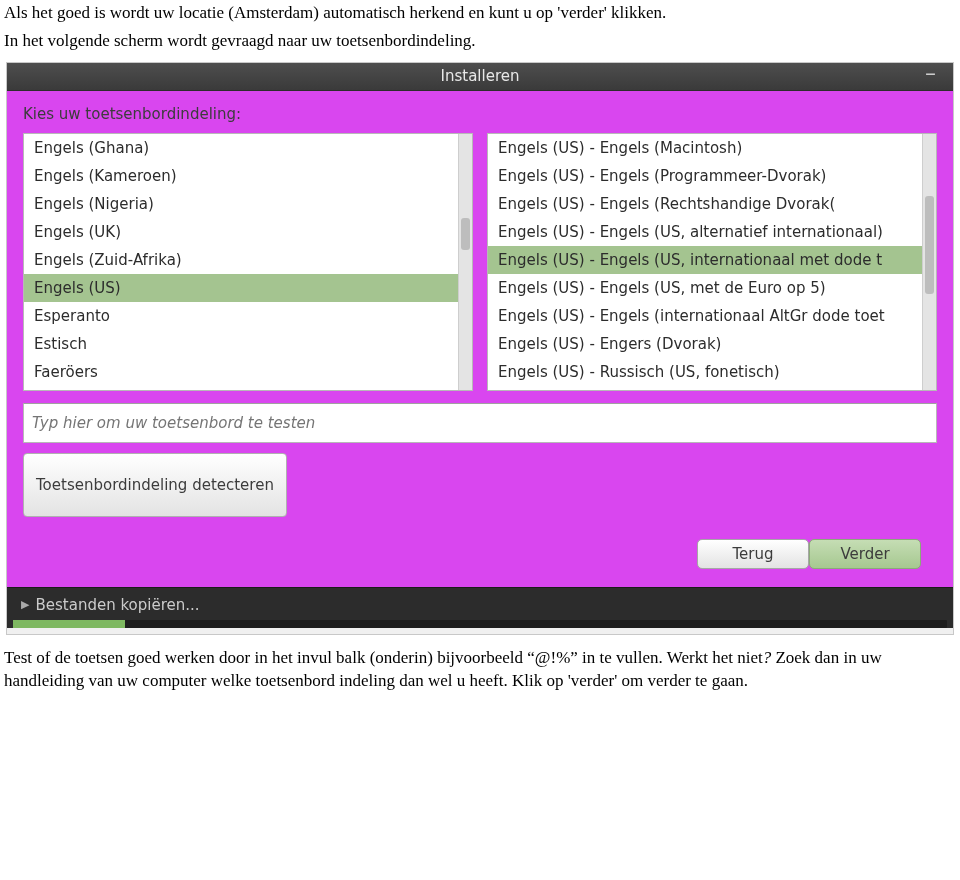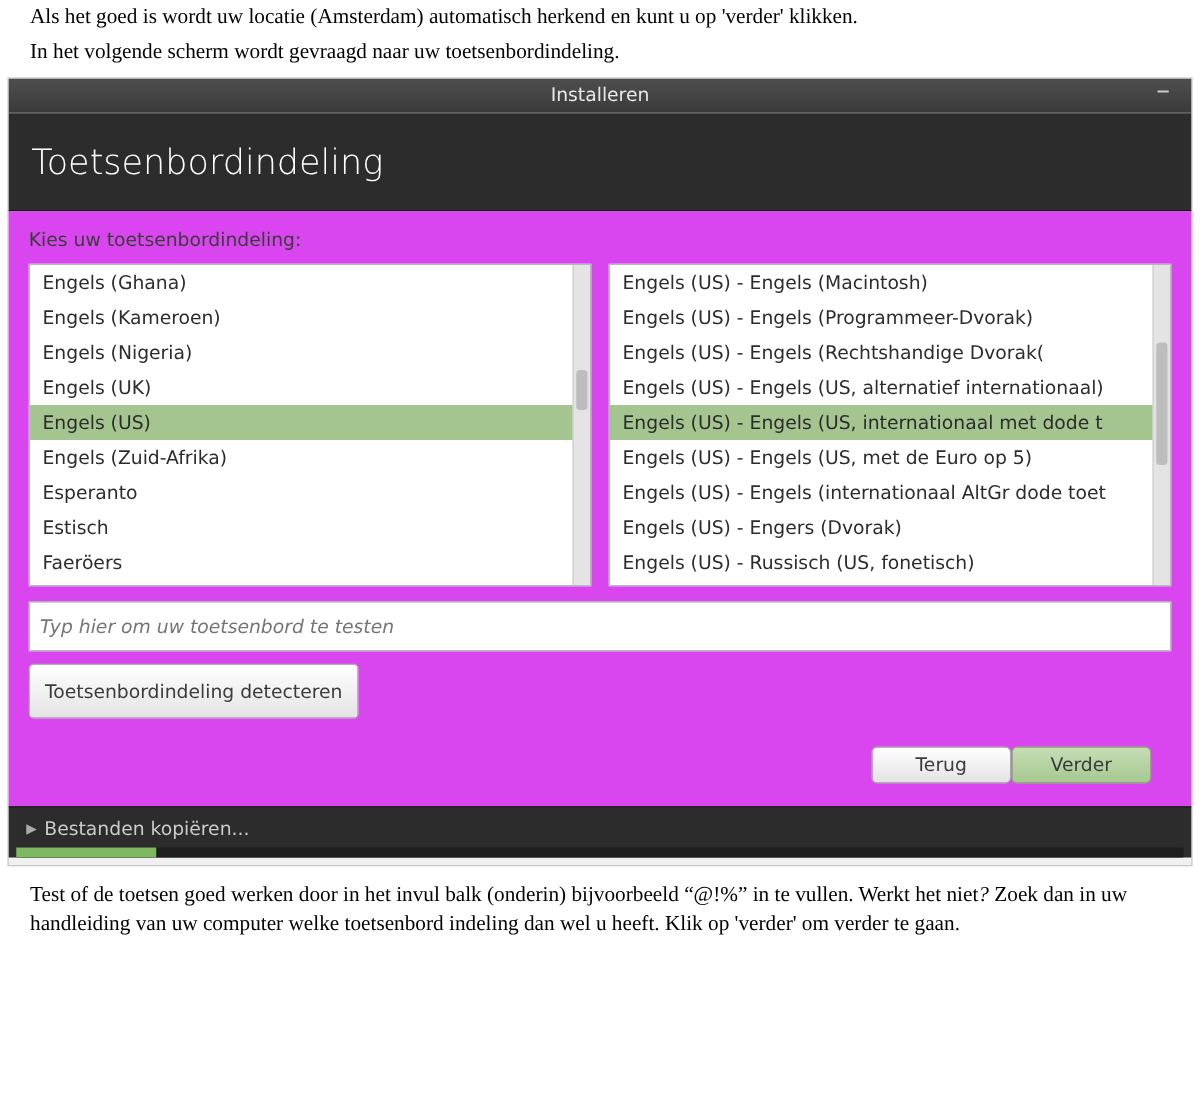--- a/index.html
+++ b/index.html
@@ -9,21 +9,20 @@
       background: #ffffff;
       color: #000000;
       width: 960px;
     }
     .doc-text {
       padding: 2px 4px 4px 4px;
       line-height: 1.35;
     }
     .doc-text p {
       margin-bottom: 5px;
-      margin-left: 20px;
     }
     .installer-frame {
       margin: 0 6px;
       border: 1px solid #c8c8c8;
       background: #f0f0f0;
       font-family: "DejaVu Sans", "Liberation Sans", Arial, sans-serif;
     }
     .titlebar {
       background: linear-gradient(to bottom, #4e4e4e, #3a3a3a);
       color: #e8e8e8;
@@ -117,21 +116,21 @@
       font-style: italic;
       color: #888;
       font-family: inherit;
     }
     .detect-btn {
       margin-top: 10px;
       display: inline-block;
       background: linear-gradient(to bottom, #ffffff, #e3e3e3);
       border: 1px solid #b0b0b0;
       border-radius: 4px;
-      padding: 12px 12px;
+      padding: 22px 12px;
       font-size: 15px;
       color: #3c3c3c;
       cursor: pointer;
       font-family: inherit;
     }
     .nav-row {
       display: flex;
       justify-content: flex-end;
       gap: 0;
       padding: 22px 16px 8px 16px;
@@ -193,36 +192,33 @@
   <p>Als het goed is wordt uw locatie (Amsterdam) automatisch herkend en kunt u op 'verder' klikken.</p>
   <p>In het volgende scherm wordt gevraagd naar uw toetsenbordindeling.</p>
 </div>
 
 <div class="installer-frame">
   <div class="titlebar">
     <span>Installeren</span>
     <span class="min-btn">–</span>
   </div>
 
-  <div class="header-strip">
-    <span>Toetsenbordindeling</span>
-  </div>
 
   <div class="content">
     <div class="prompt">Kies uw toetsenbordindeling:</div>
 
     <div class="lists-row">
       <div class="listbox">
         <div class="items" id="left-items">
             <div class="item">Engels (Ghana)</div>
             <div class="item">Engels (Kameroen)</div>
             <div class="item">Engels (Nigeria)</div>
             <div class="item">Engels (UK)</div>
+            <div class="item">Engels (Zuid-Afrika)</div>
             <div class="item selected">Engels (US)</div>
-            <div class="item">Engels (Zuid-Afrika)</div>
             <div class="item">Esperanto</div>
             <div class="item">Estisch</div>
             <div class="item">Faeröers</div>
           </div>
         <div class="scrollbar-track">
           <div class="scrollbar-thumb" id="left-thumb" style="top: 84px; height: 32px;"></div>
         </div>
       </div>
       <div class="listbox">
         <div class="items" id="right-items">

